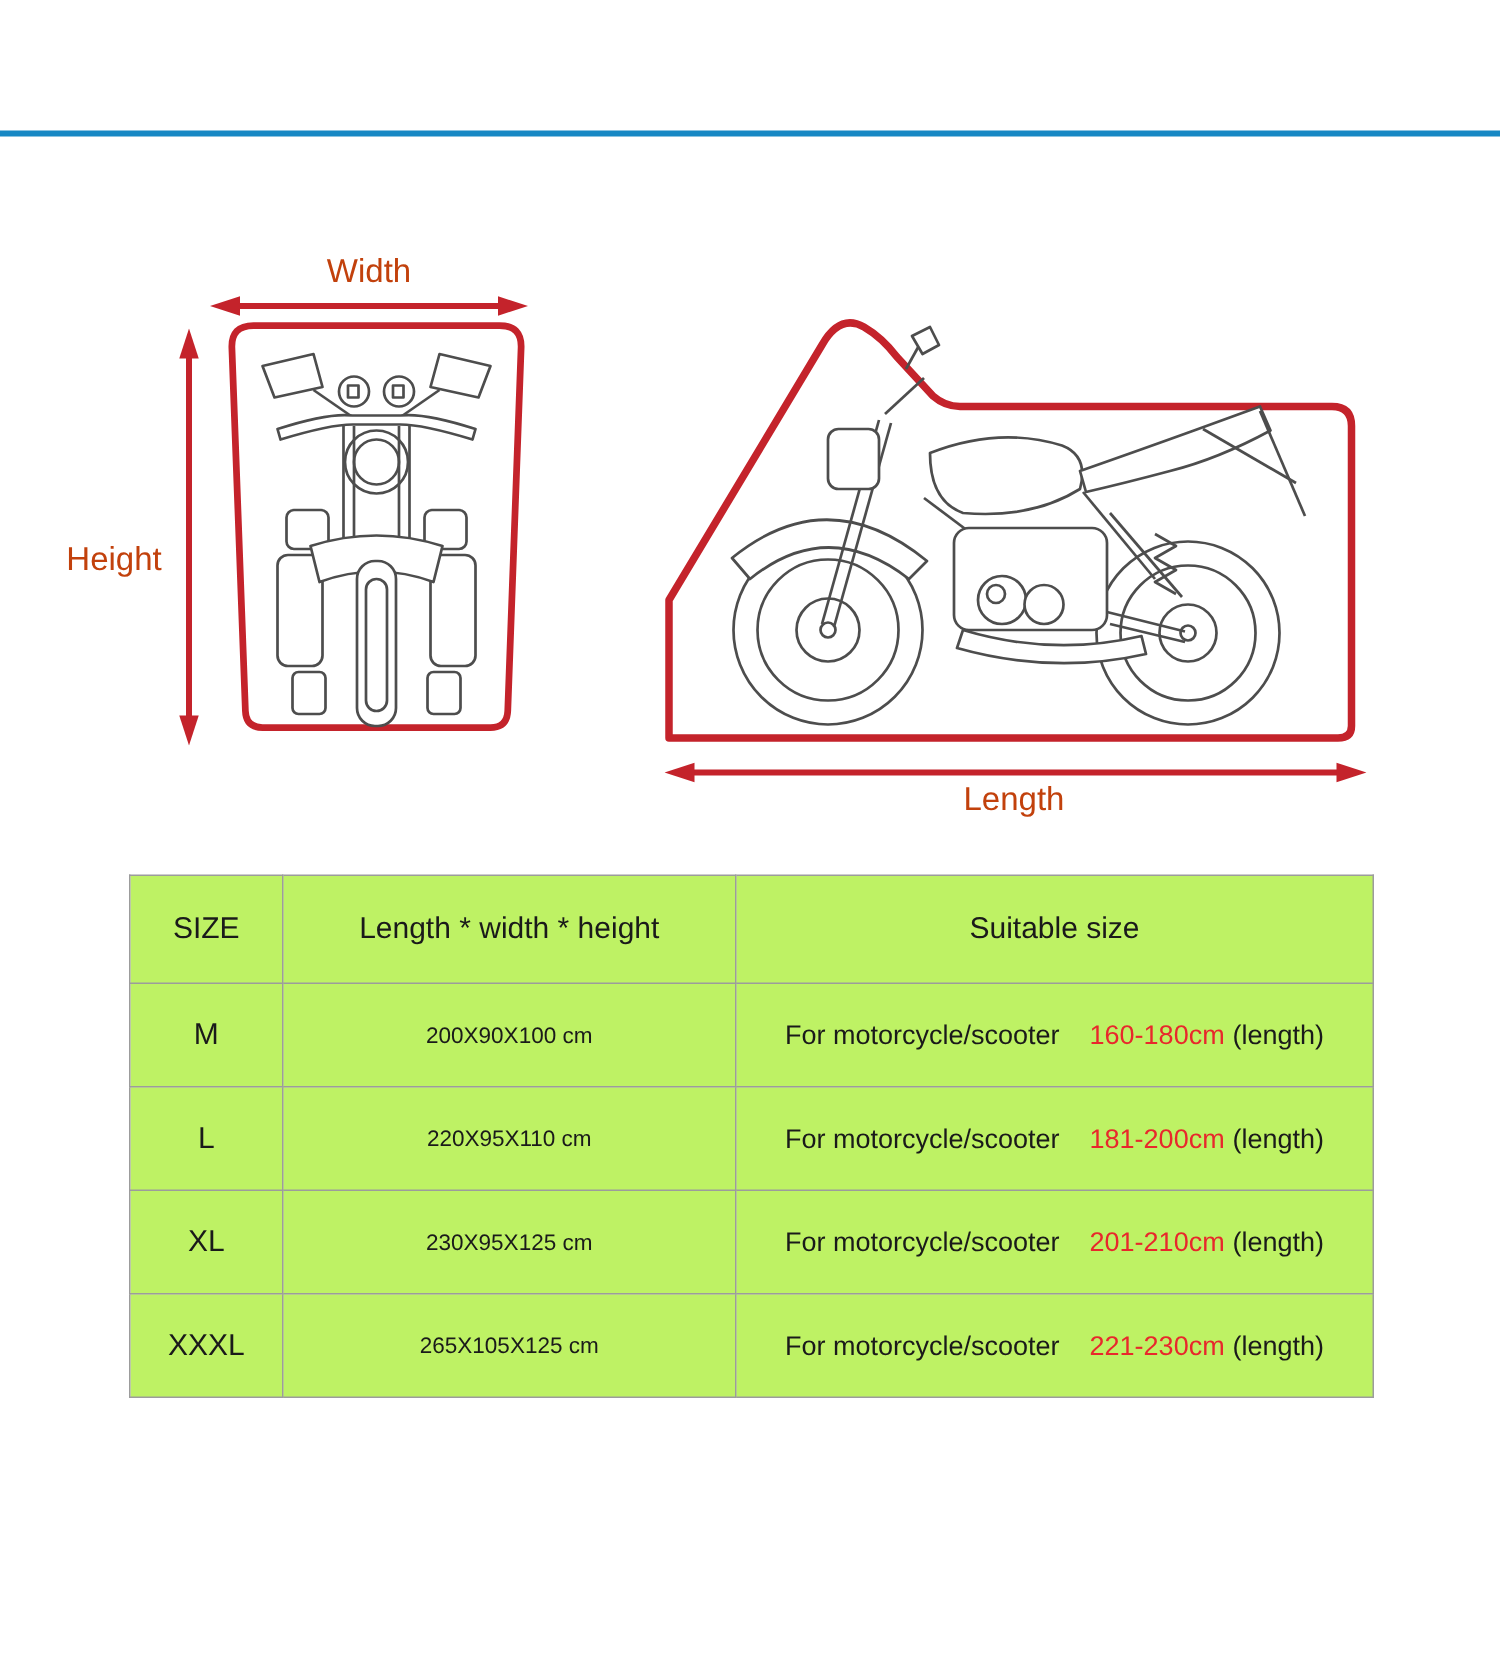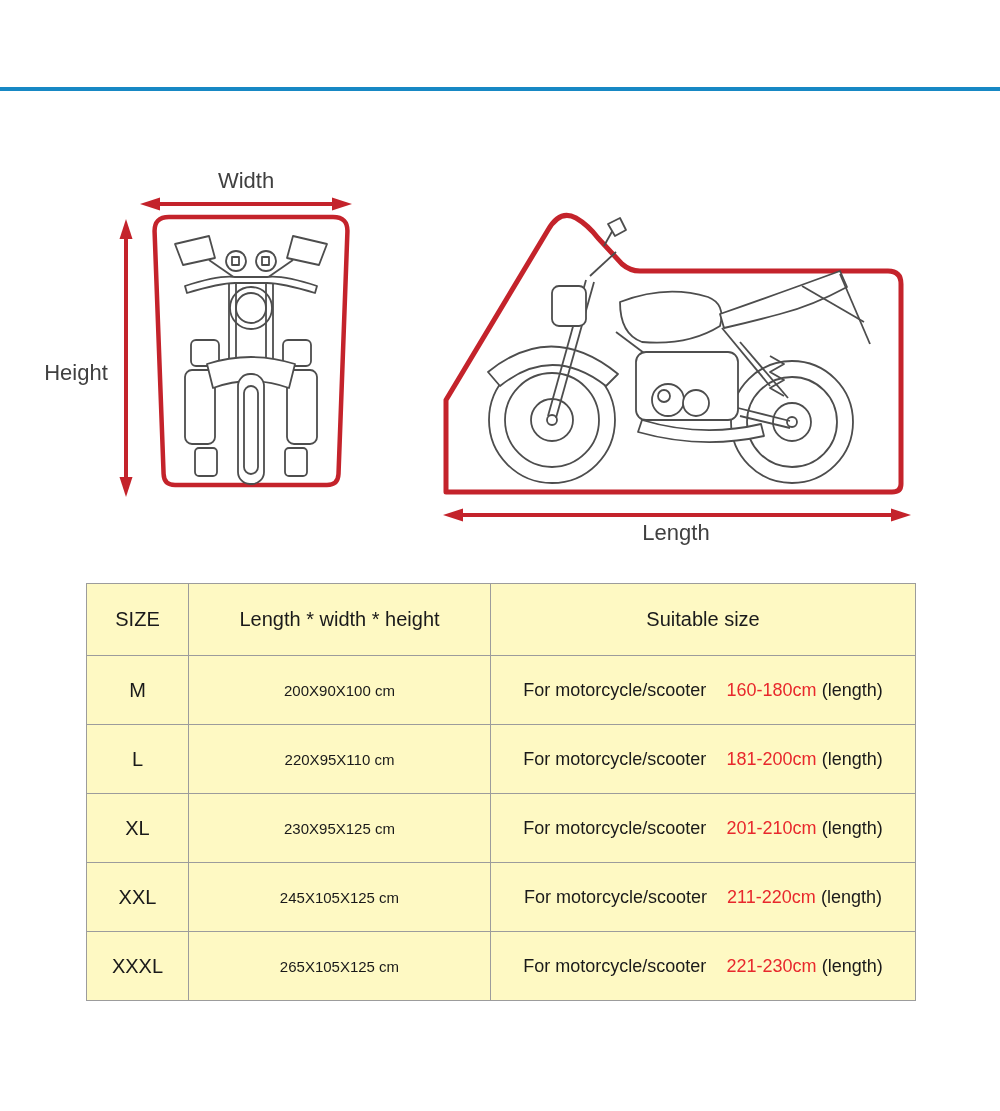--- a/index.html
+++ b/index.html
@@ -34,21 +34,21 @@
     position: absolute;
     left: 0; top: 87px;
     width: 1000px; height: 4px;
     background: #1788c4;
   }
 
   
   .dim-label {
     position: absolute;
     font-size: 22px;
-    color: #404040;
+    color: #c2410c;
     text-align: center;
   }
   #width-label  { left: 146px; top: 168px; width: 200px; }
   #height-label { left: 36px;  top: 328px; width: 80px; margin-top: 32px; }
   #length-label { left: 576px; top: 520px; width: 200px; }
 
   .diagram-svg { position: absolute; }
 
   
   .size-table {
@@ -57,21 +57,21 @@
     width: 829px;
     border-collapse: collapse;
     table-layout: fixed;
     background: #ffffff;
   }
   .size-table th, .size-table td {
     border: 1px solid #9c9c9c;
     text-align: center;
     vertical-align: middle;
     font-weight: normal;
-    background: #fef9c3;
+    background: #bef264;
   }
   .size-table th { height: 72px; font-size: 20px; }
   .size-table td { height: 69px; }
   .col-size { width: 102px; }
   .col-dims { width: 302px; }
   .col-suit { width: 425px; }
   td.cell-size { font-size: 20px; }
   td.cell-dims { font-size: 15px; }
   td.cell-suit { font-size: 18px; }
   .cell-suit .range { color: #e8282c; margin-left: 20px; }
@@ -226,27 +226,20 @@
         </td>
       </tr>
       <tr>
         <td class="cell-size">XL</td>
         <td class="cell-dims">230X95X125 cm</td>
         <td class="cell-suit">
           <span>For motorcycle/scooter</span><span class="range">201-210cm</span><span>(length)</span>
         </td>
       </tr>
       <tr>
-        <td class="cell-size">XXL</td>
-        <td class="cell-dims">245X105X125 cm</td>
-        <td class="cell-suit">
-          <span>For motorcycle/scooter</span><span class="range">211-220cm</span><span>(length)</span>
-        </td>
-      </tr>
-      <tr>
         <td class="cell-size">XXXL</td>
         <td class="cell-dims">265X105X125 cm</td>
         <td class="cell-suit">
           <span>For motorcycle/scooter</span><span class="range">221-230cm</span><span>(length)</span>
         </td>
       </tr>
     </tbody>
   </table>
 
 </div>

